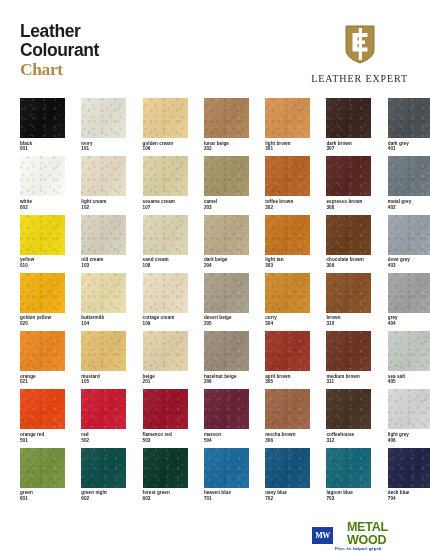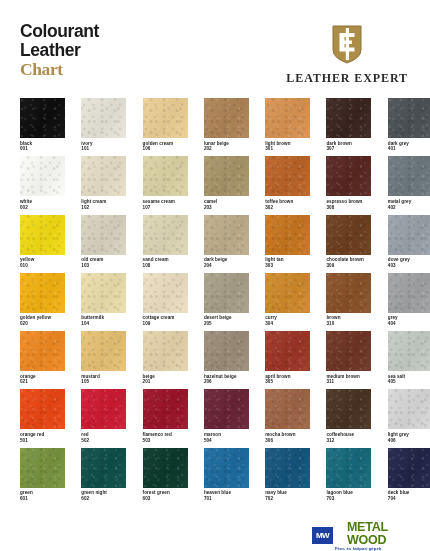--- a/index.html
+++ b/index.html
@@ -44,22 +44,22 @@
   }
 
   .brand {
     text-align: center;
     padding-top: 2px;
     padding-right: 4px;
   }
   .brand-mark { display: block; margin: 0 auto 4px auto; }
   .brand-name {
     font-family: "Liberation Serif", serif;
-    font-size: 12px;
-    font-weight: bold;
+    font-size: 10px;
+    font-weight: normal;
     letter-spacing: 0.9px;
     color: #2b2b2b;
     white-space: nowrap;
   }
 
   
   .grid {
     position: absolute;
     top: 98px; left: 20px;
     width: 394px;
@@ -120,21 +120,21 @@
     align-items: center;
     gap: 2px;
   }
   .wm-box {
     width: 21px; height: 17px;
     background: #1b3fa0;
     border: 1.5px solid #1b3fa0;
     color: #ffffff;
     font-size: 8px;
     font-weight: bold;
-    font-family: Liberation Sans, sans-serif;
+    font-family: Liberation Serif, serif;
     display: flex;
     align-items: center;
     justify-content: center;
     letter-spacing: -0.6px;
   }
   .wm-text { line-height: 1; }
   .wm-main {
     display: block;
     font-size: 12.5px;
     font-weight: bold;
@@ -151,22 +151,22 @@
     margin-top: 0.5px;
   }
 </style>
 </head>
 <body>
 
 <div id="page">
 
   <div class="header">
     <div class="title-block">
+      <span class="title-line">Leather</span>
       <span class="title-line">Colourant</span>
-      <span class="title-line">Leather</span>
       <span class="title-accent">Chart</span>
     </div>
 
     <div class="brand">
       <svg class="brand-mark" width="36" height="40" viewBox="0 0 36 40">
         <path d="M4 2 L32 2 L32 26 Q32 34 18 39 Q4 34 4 26 Z" fill="#ab8d47"></path>
         <path d="M10.5 9 L10.5 27.5 L25.5 27.5 L25.5 23.5 L15.5 23.5 L15.5 20 L23 20 L23 16.5 L15.5 16.5 L15.5 13 L25.5 13 L25.5 9 Z" fill="#ffffff"></path>
         <rect x="16.8" y="4" width="3.2" height="32" fill="#ffffff"></rect>
         <path d="M4 2 L32 2 L32 26 Q32 34 18 39 Q4 34 4 26 Z" fill="none" stroke="#8d7337" stroke-width="1"></path>
       </svg>

